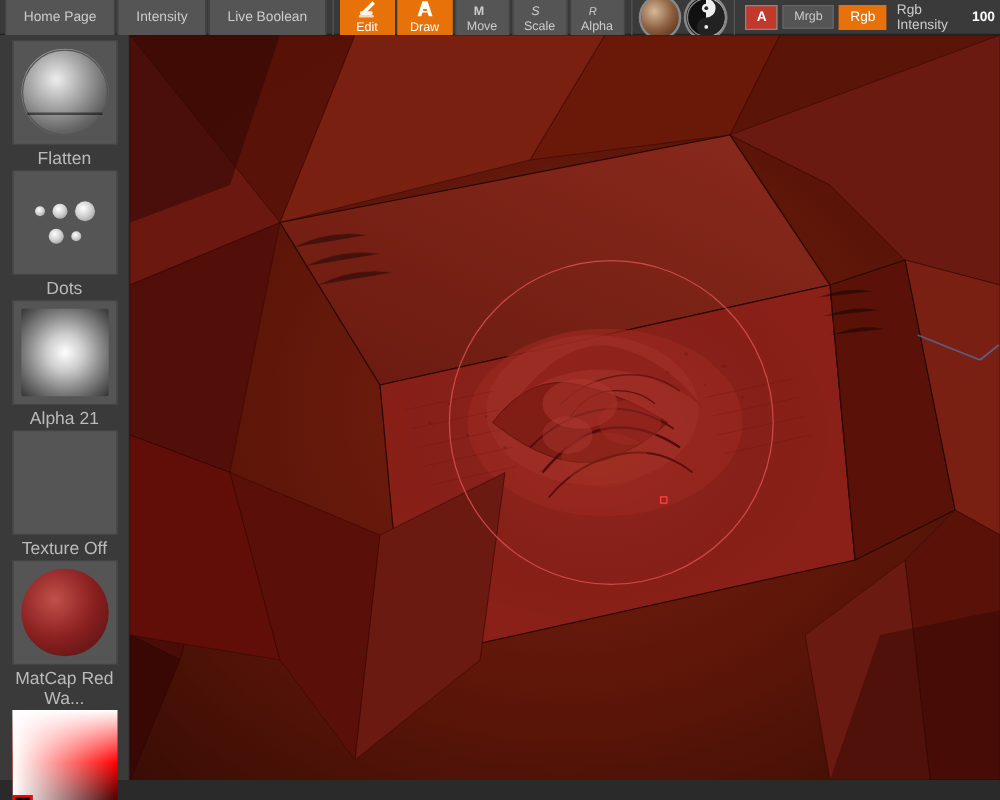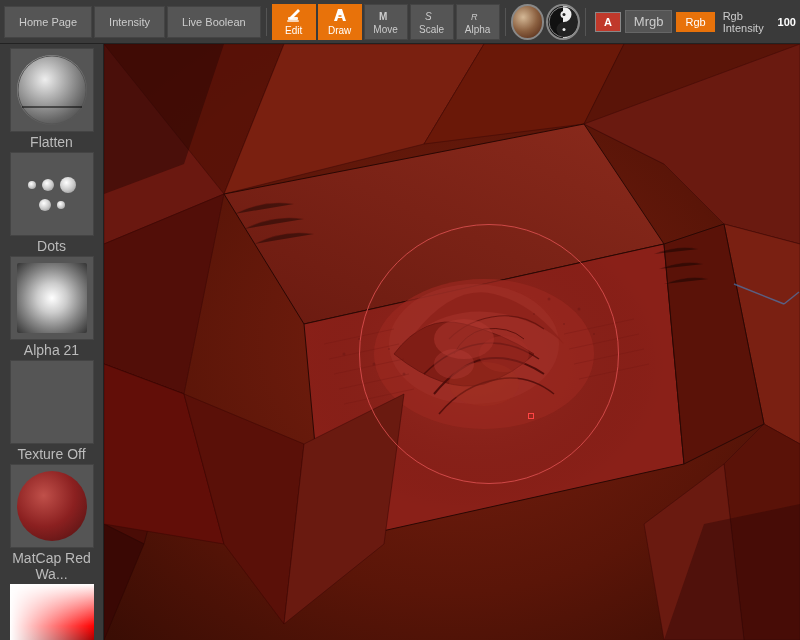--- a/index.html
+++ b/index.html
@@ -2,21 +2,21 @@
 <html><head>
   <meta charset="utf-8">
   <style>
     * { margin: 0; padding: 0; box-sizing: border-box; }
     body { width: 800px; height: 640px; overflow: hidden; background: #2a2a2a; font-family: Arial, sans-serif; font-size: 11px; color: #ccc; }
 
     
     #toolbar {
       display: flex;
       align-items: center;
-      height: 44px;
+      height: 28px;
       background: #3a3a3a;
       border-bottom: 1px solid #222;
       padding: 0 4px;
       gap: 2px;
     }
 
     .tab-btn {
       padding: 6px 14px;
       background: #555;
       border: 1px solid #444;
@@ -79,21 +79,21 @@
       font-size: 11px;
       font-weight: bold;
       border: 1px solid #888;
     }
 
     .mrgb-btn {
       padding: 3px 8px;
       background: #555;
       border: 1px solid #666;
       color: #ccc;
-      font-size: 13px;
+      font-size: 10px;
       cursor: pointer;
     }
 
     .rgb-active {
       padding: 3px 8px;
       background: #e8720a;
       border: 1px solid #e8720a;
       color: #fff;
       font-size: 11px;
       cursor: pointer;

